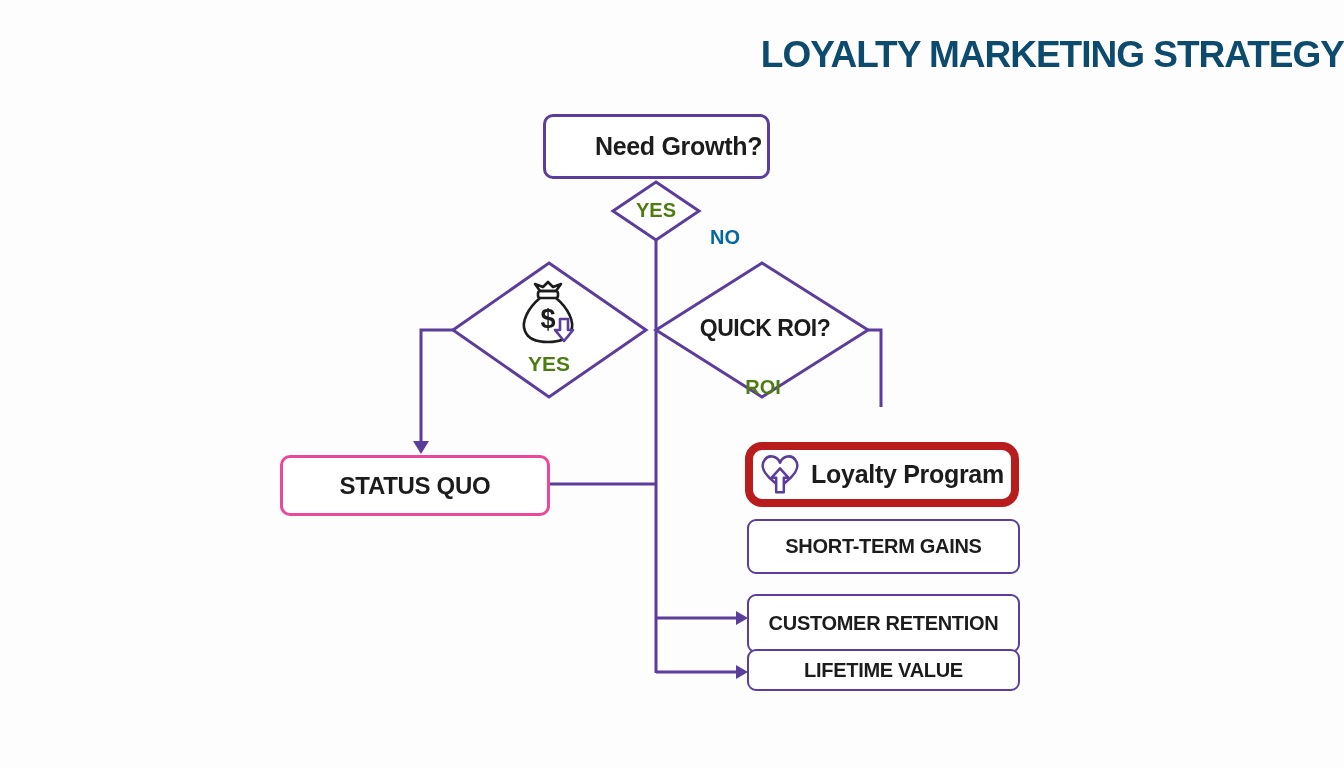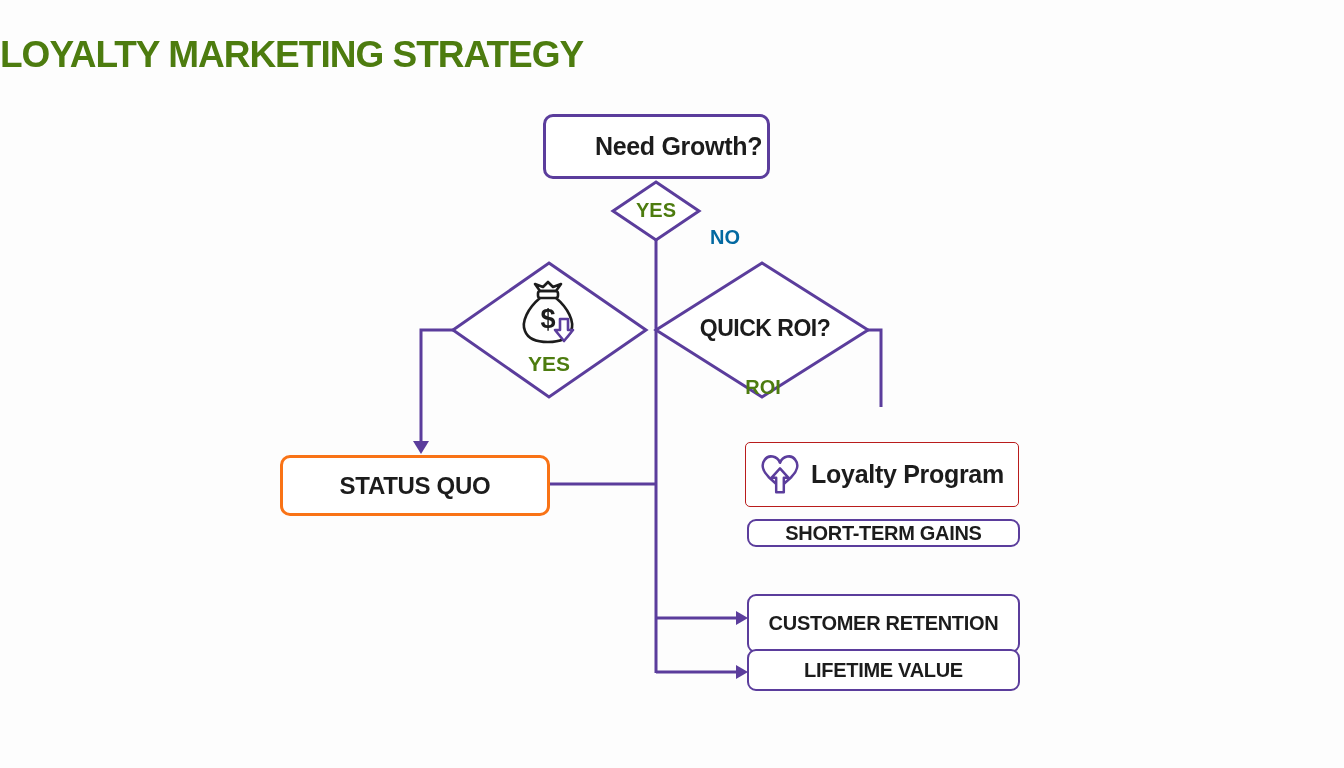--- a/index.html
+++ b/index.html
@@ -1,40 +1,40 @@
 <!DOCTYPE html>
 <html><head>
 <meta charset="utf-8">
 <style>
   html,body{margin:0;padding:0;background:#e9e9e9;}
   .stage{
     position:relative;width:1344px;height:768px;background:#fdfdfd;
     font-family:"Liberation Sans",sans-serif;overflow:hidden;margin:0 auto;
   }
   .title{
-    position:absolute;top:34px;left:0;width:100%;text-align:left;
-    font-size:37px;font-weight:bold;color:#4d7c0f;letter-spacing:-1px;
+    position:absolute;top:34px;left:0;width:100%;text-align:right;
+    font-size:37px;font-weight:bold;color:#0c4a6e;letter-spacing:-1px;
   }
   svg.connectors{position:absolute;left:0;top:0;width:1344px;height:768px;}
   .box{
     position:absolute;background:#ffffff;display:flex;align-items:center;justify-content:center;
     font-weight:bold;color:#1c1c1c;box-sizing:border-box;letter-spacing:-0.3px;
   }
   .box.purple{border:3px solid #5b3d9c;border-radius:10px;padding-left:44px;}
   .box.thin-purple{border:2px solid #5b3d9c;border-radius:9px;}
-  .box.thick-purple{border:1px solid #b91c1c;border-radius:5px;}
-  .box.gray{border:3px solid #f97316;border-radius:10px;}
+  .box.thick-purple{border:8px solid #b91c1c;border-radius:17px;}
+  .box.gray{border:3px solid #ec4899;border-radius:10px;}
   .lbl{position:absolute;font-weight:bold;white-space:nowrap;}
   .lbl.gray{color:#4d7c0f;}
   .lbl.purple{color:#0369a1;margin-top:28px;}
   .lbl.center{text-align:center;}
   .need-growth{left:543px;top:114px;width:227px;height:65px;font-size:25px;}
   .status-quo{left:280px;top:455px;width:270px;height:61px;font-size:24px;}
   .loyalty{left:745px;top:442px;width:274px;height:65px;font-size:25px;gap:11px;}
-  .short-term{left:747px;top:519px;width:273px;height:28px;font-size:20px;}
+  .short-term{left:747px;top:519px;width:273px;height:55px;font-size:20px;}
   .cust-ret{left:747px;top:594px;width:273px;height:59px;font-size:20px;}
   .life-val{left:747px;top:649px;width:273px;height:42px;font-size:20px;}
 </style>
 </head>
 <body>
 
 <div class="stage">
 
   <div class="title">LOYALTY MARKETING STRATEGY</div>
 

